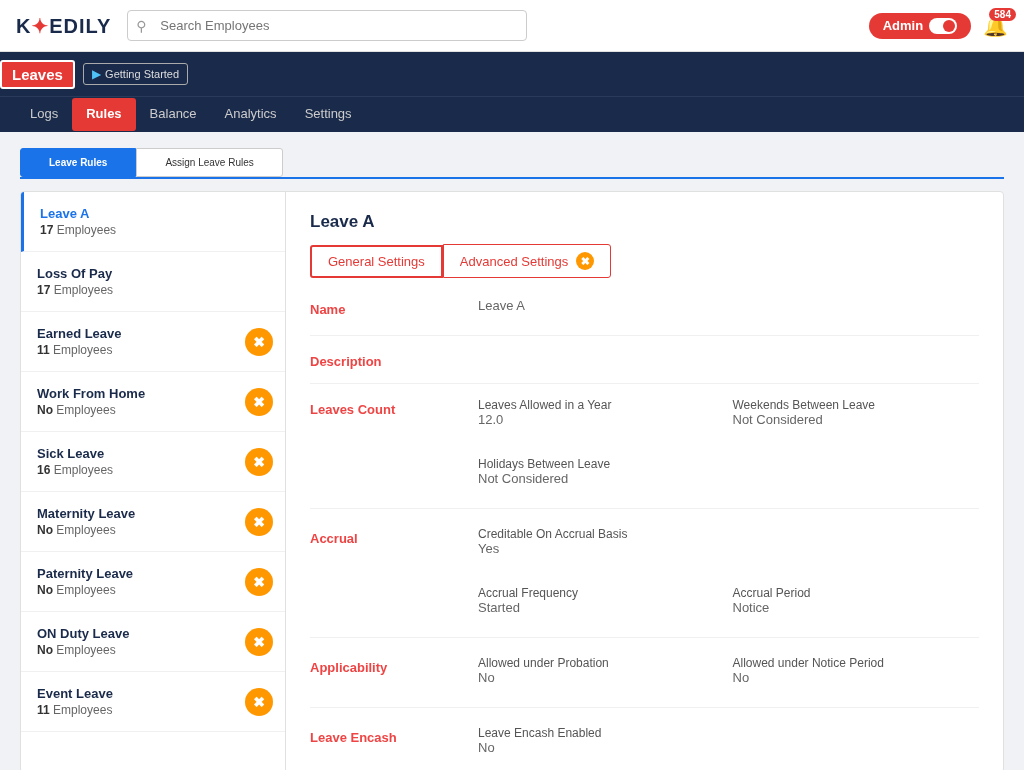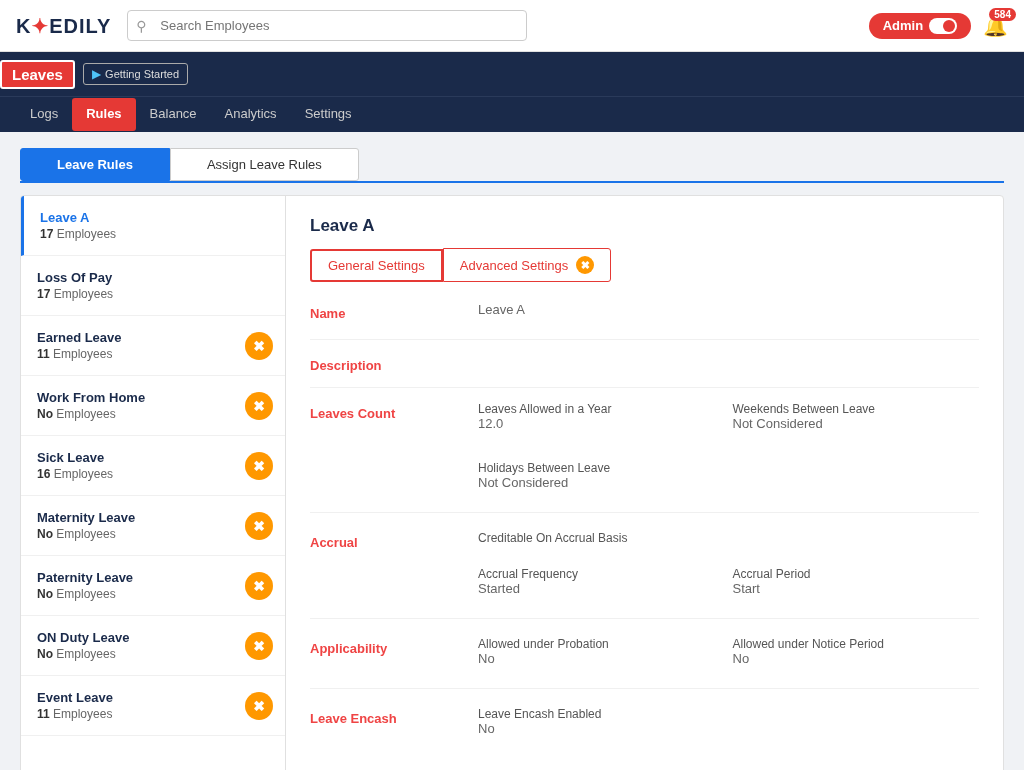--- a/index.html
+++ b/index.html
@@ -163,22 +163,22 @@
     .page-content {
       padding: 16px 20px;
     }
     .tab-row {
       display: flex;
       align-items: center;
       gap: 0;
       margin-bottom: 0;
     }
     .tab-btn {
-      padding: 8px 36px;
-      font-size: 13px;
+      padding: 8px 28px;
+      font-size: 10px;
       border: 1px solid #ccc;
       background: #fff;
       cursor: pointer;
       font-weight: 500;
       color: #333;
     }
     .tab-btn.active {
       background: #1a73e8;
       color: #fff;
       border-color: #1a73e8;
@@ -537,29 +537,30 @@
             <span class="field-value">Not Considered</span>
           </div>
         </div>
       </div>
 
       <div class="detail-section">
         <div class="section-label">Accrual</div>
         <div class="section-content">
           <div class="field-group">
             <span class="field-label">Creditable On Accrual Basis</span>
+            <span class="field-value">Yes</span>
           </div>
           <div class="fields-row" style="margin-top:6px;">
             <div class="field-group">
               <span class="field-label">Accrual Frequency</span>
               <span class="field-value">Started</span>
             </div>
             <div class="field-group">
               <span class="field-label">Accrual Period</span>
-              <span class="field-value">Start</span>
+              <span class="field-value">Notice</span>
             </div>
           </div>
         </div>
       </div>
 
       <div class="detail-section">
         <div class="section-label">Applicability</div>
         <div class="fields-row">
           <div class="field-group">
             <span class="field-label">Allowed under Probation</span>

